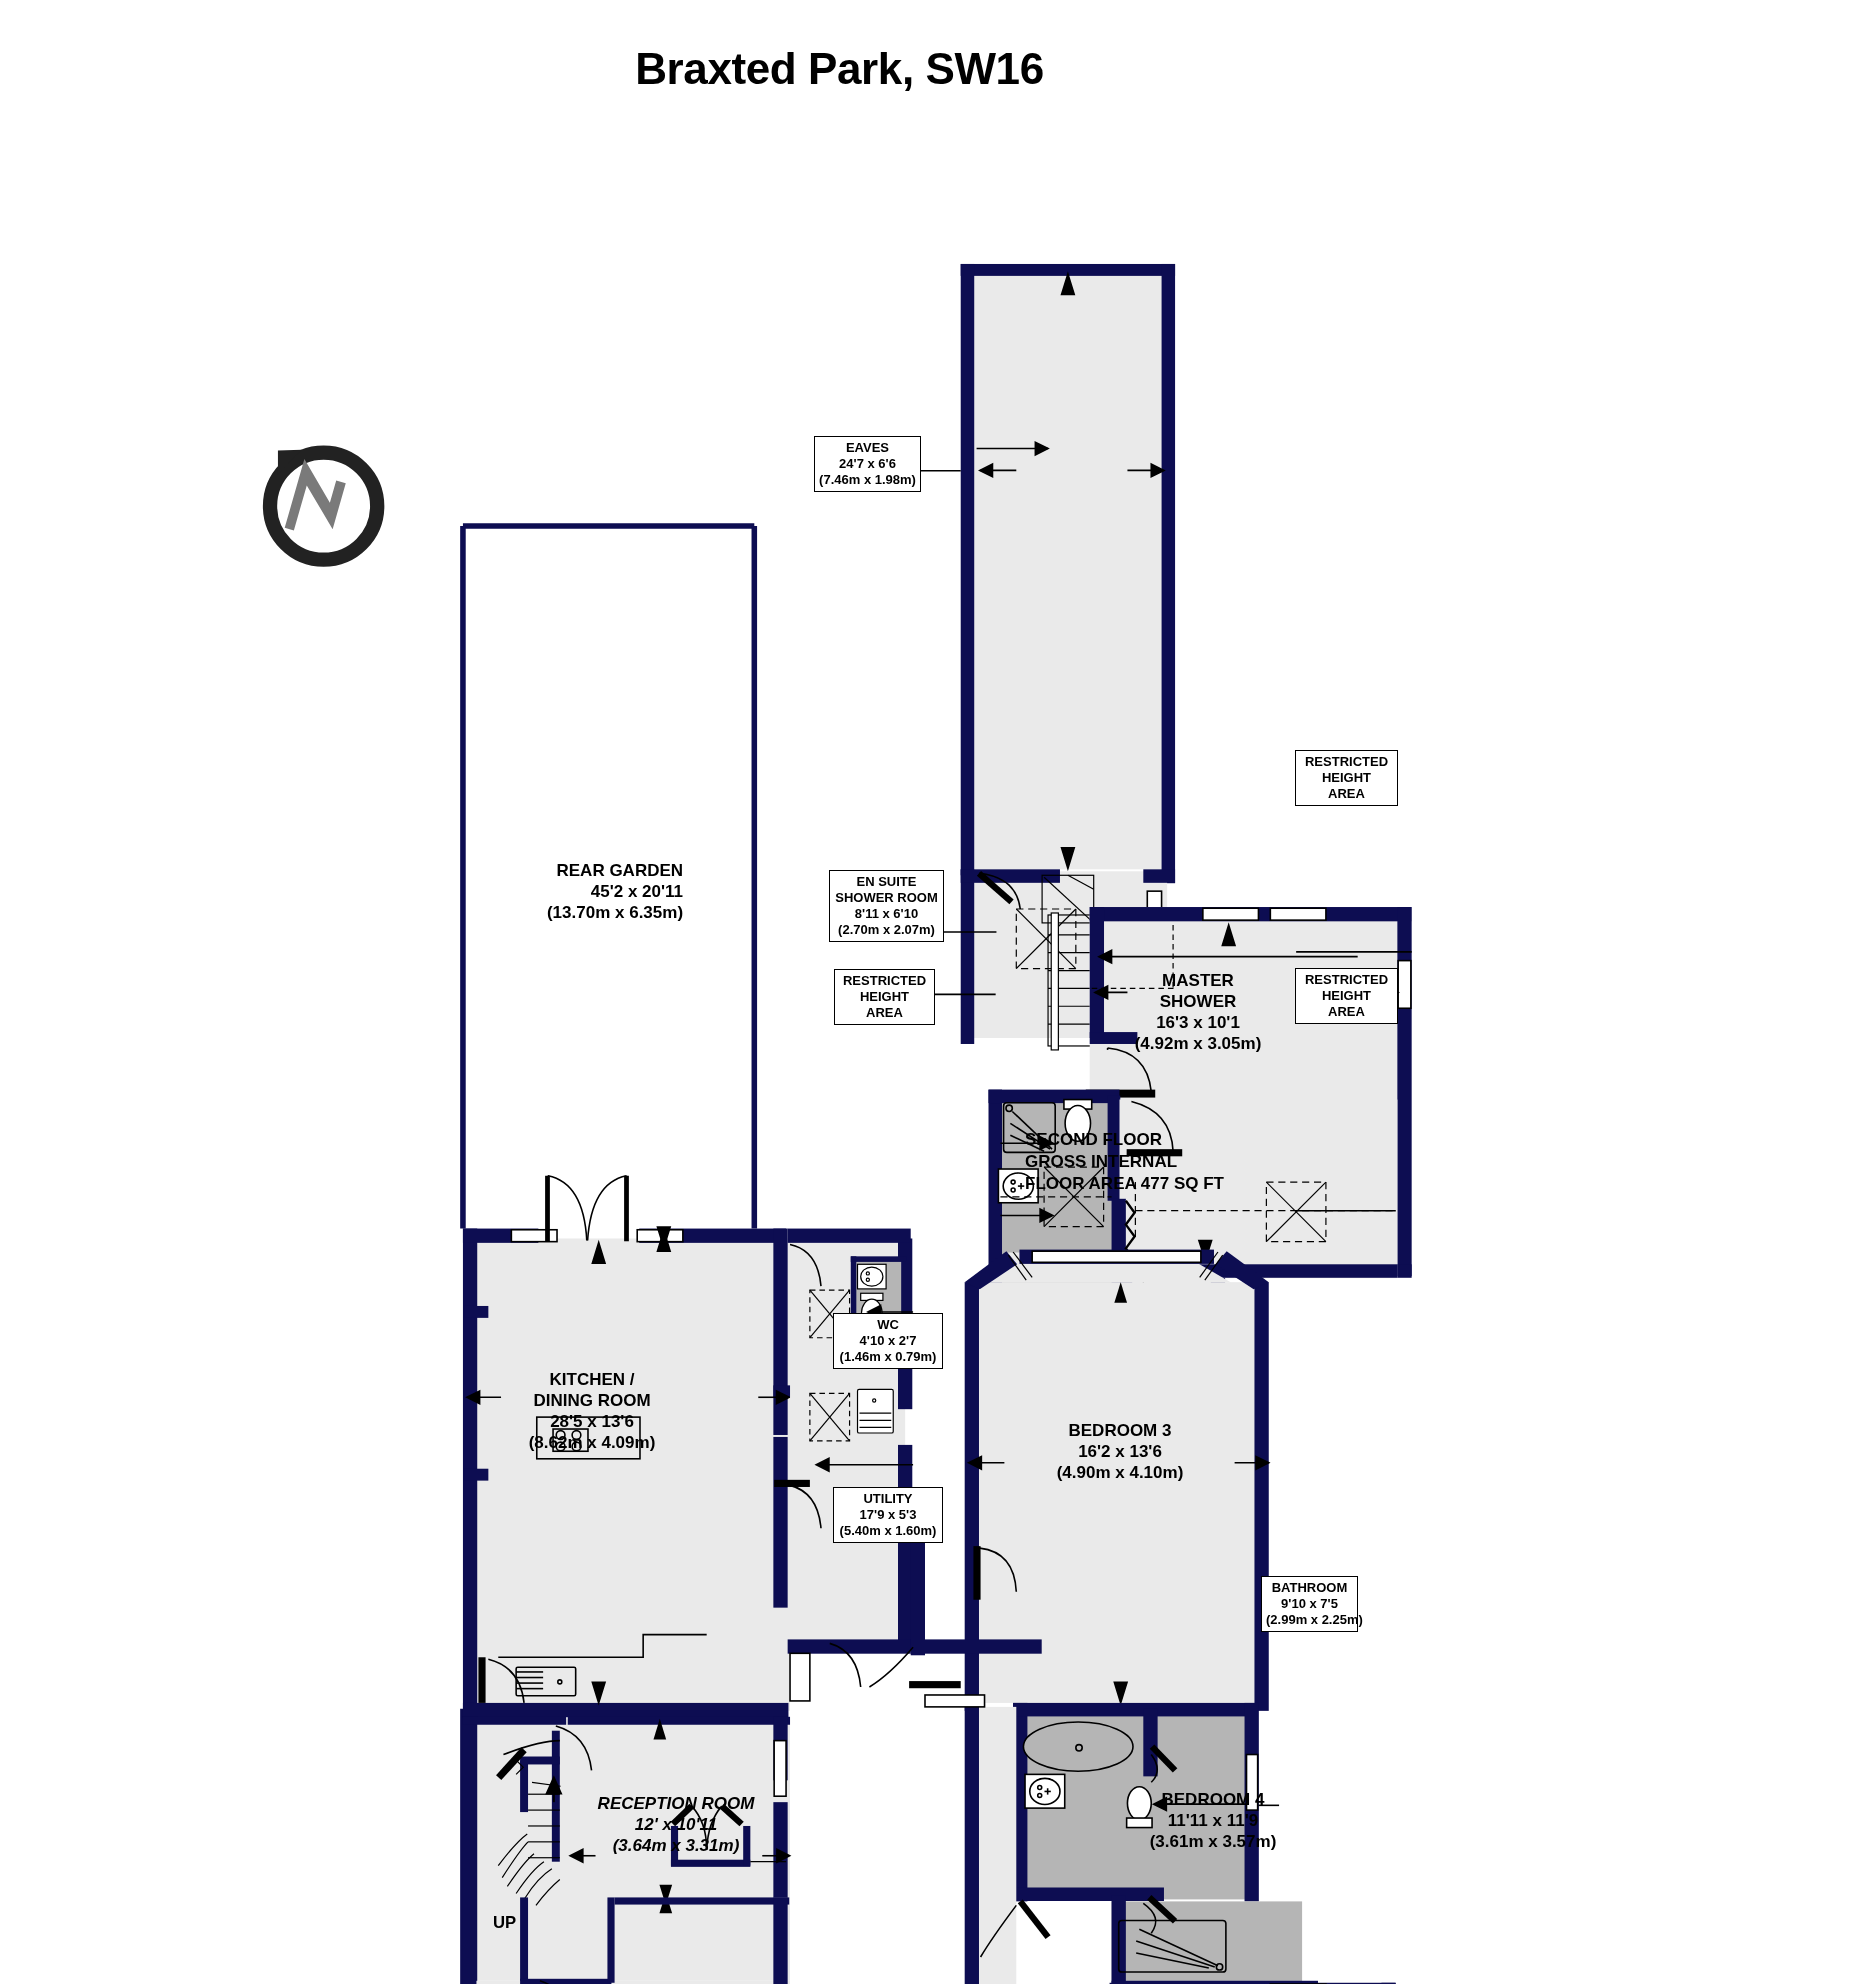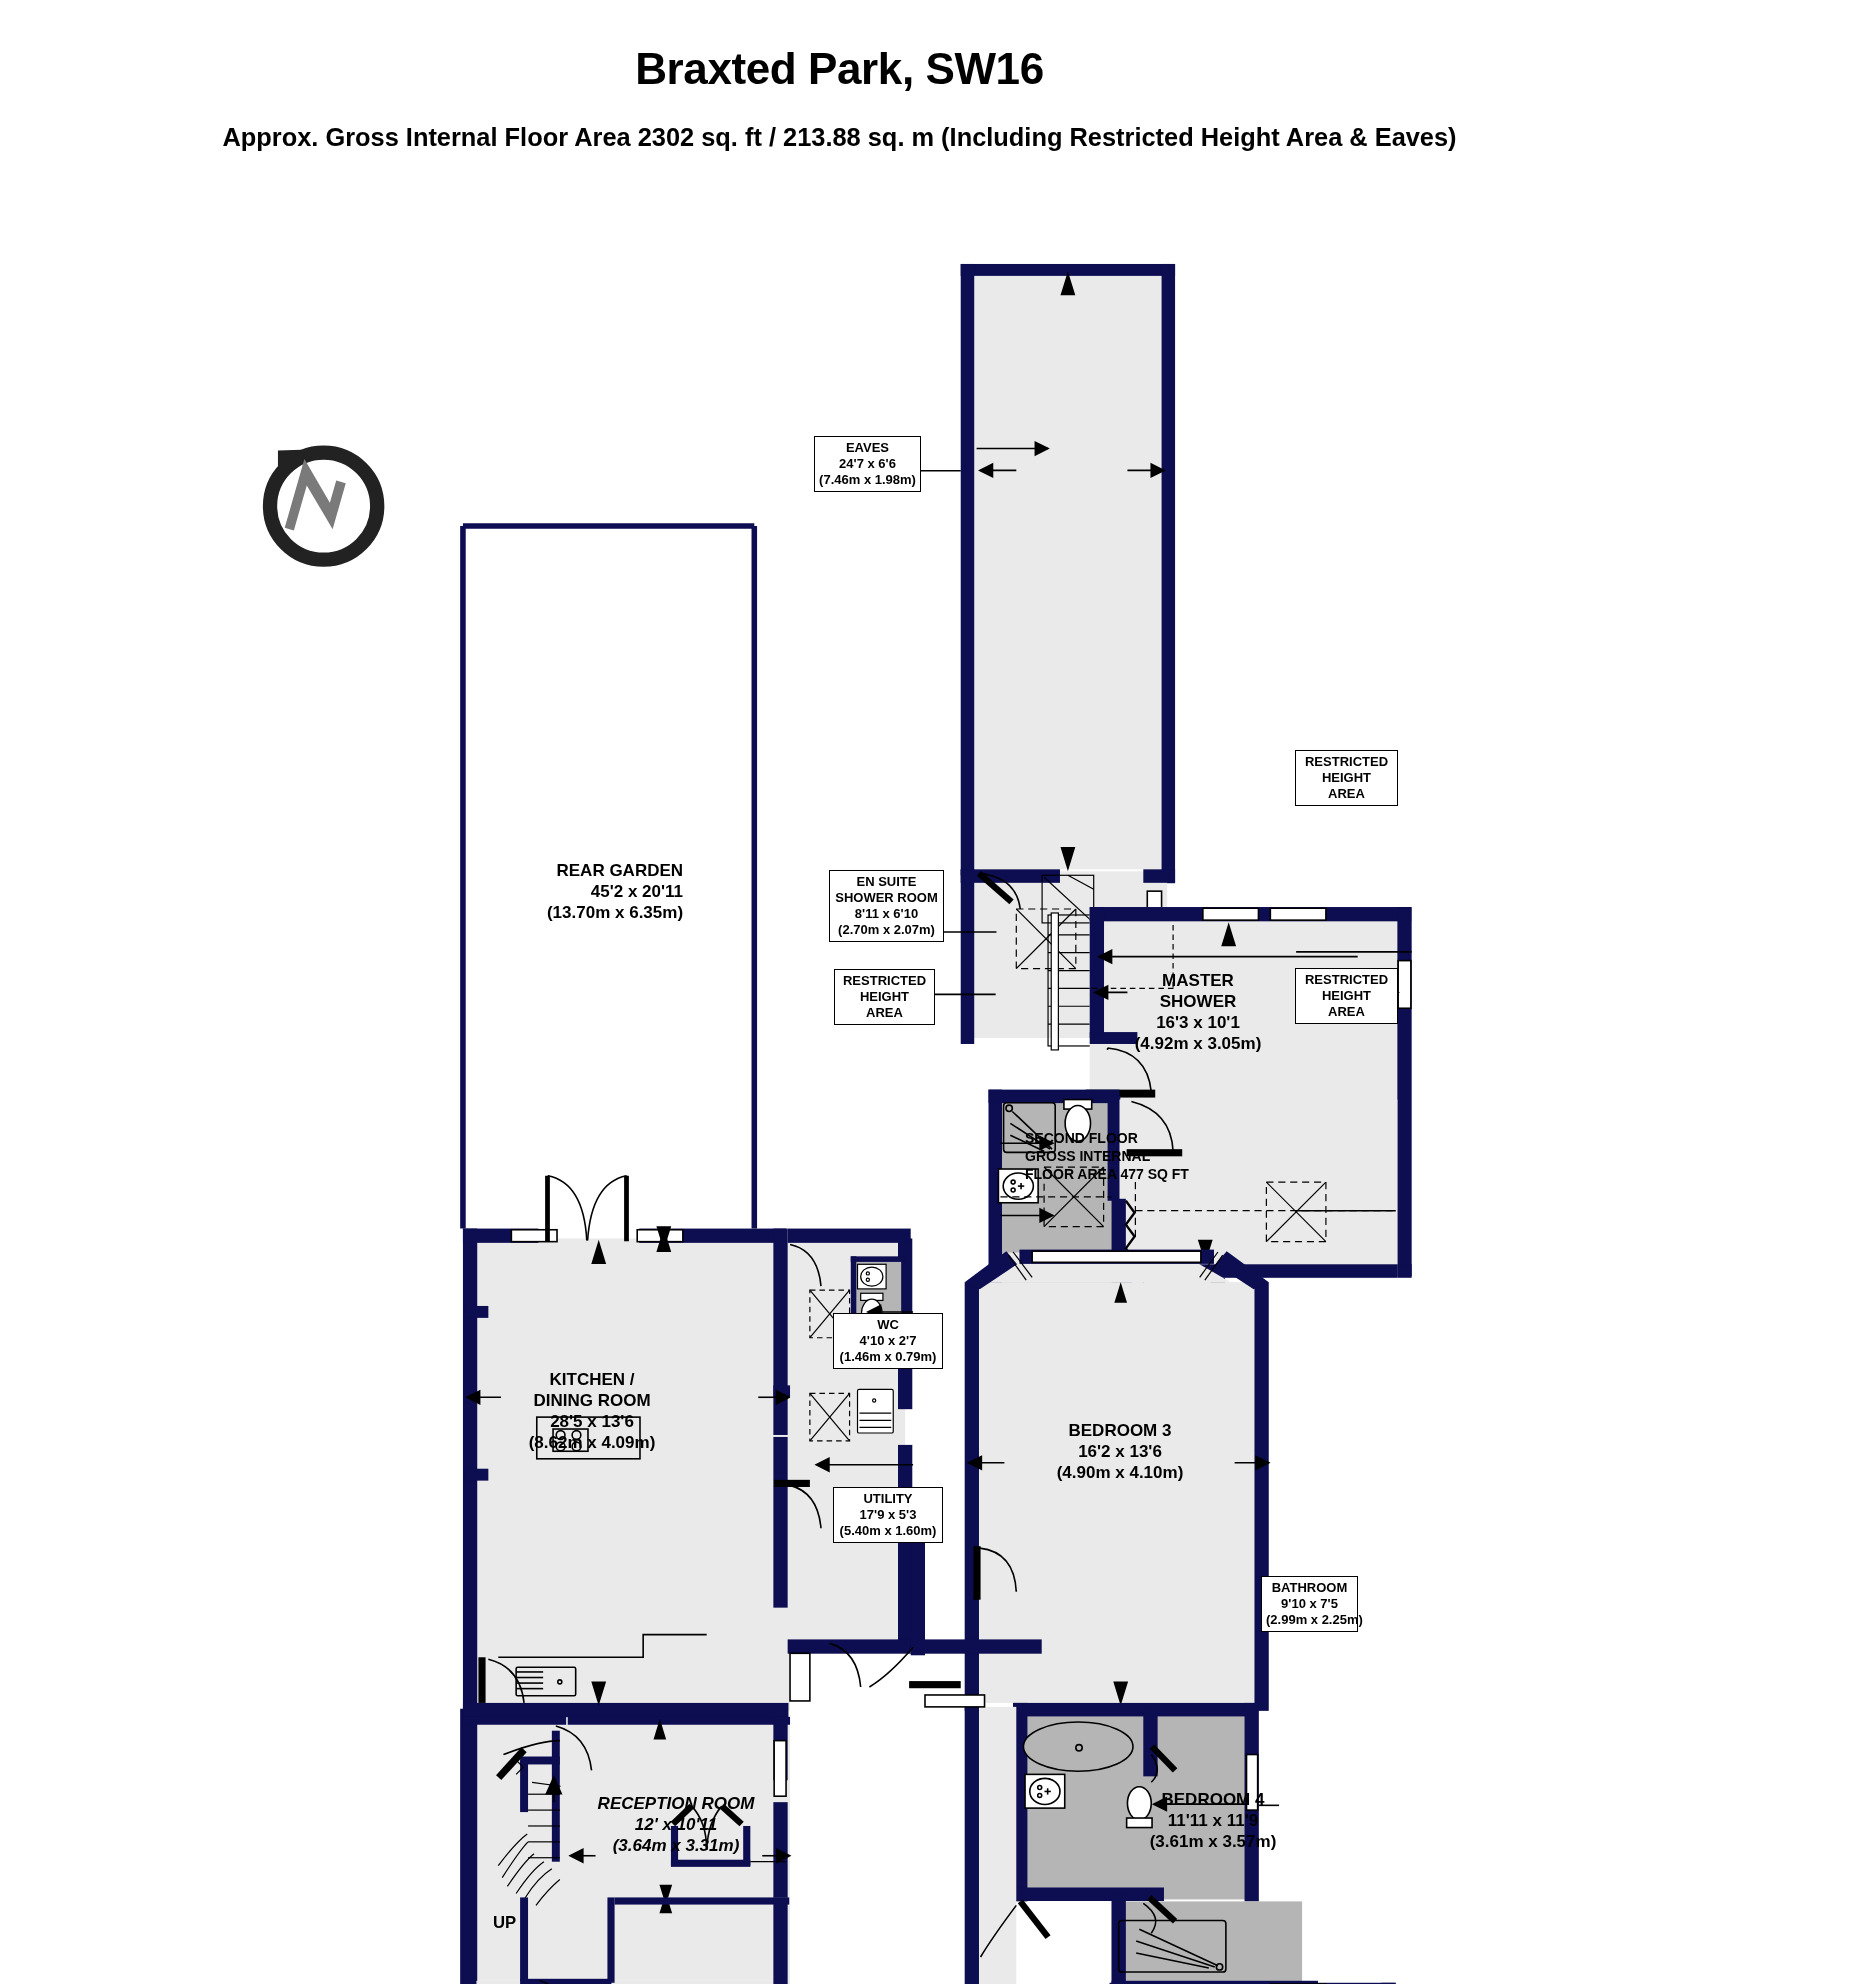--- a/index.html
+++ b/index.html
@@ -31,33 +31,32 @@
   .roomlabel{
     position:absolute;text-align:center;font-weight:bold;color:#000;
     font-size:17px;line-height:1.23;white-space:nowrap;
     transform:translateX(-50%);
   }
   .roomlabel .l{display:block;}
 
   
   .floorcap{
     position:absolute;text-align:left;font-weight:bold;color:#000;
-    font-size:14px;line-height:1.30;white-space:nowrap;
+    font-size:17px;line-height:1.30;white-space:nowrap;
   }
   .floorcap .l{display:block;}
 
   
   .tinytxt{position:absolute;font-weight:bold;font-size:16.7px;color:#000;}
 </style>
 </head>
 <body>
 
 <div id="header">
   <div id="title">Braxted Park, SW16</div>
-  <div class="area-line" id="area1">Approx. Gross Internal Floor Area 2302 sq. ft / 213.88 sq. m (Including Restricted Height Area &amp; Eaves)</div>
 </div>
 
 <div id="plan">
 <svg width="1875" height="2812" viewBox="0 0 4723 7084" xmlns="http://www.w3.org/2000/svg">
   <defs>
     <g id="win">
       <rect x="0" y="0" width="10" height="10" fill="#fff" stroke="#000" stroke-width="3"></rect>
     </g>
   </defs>
 

